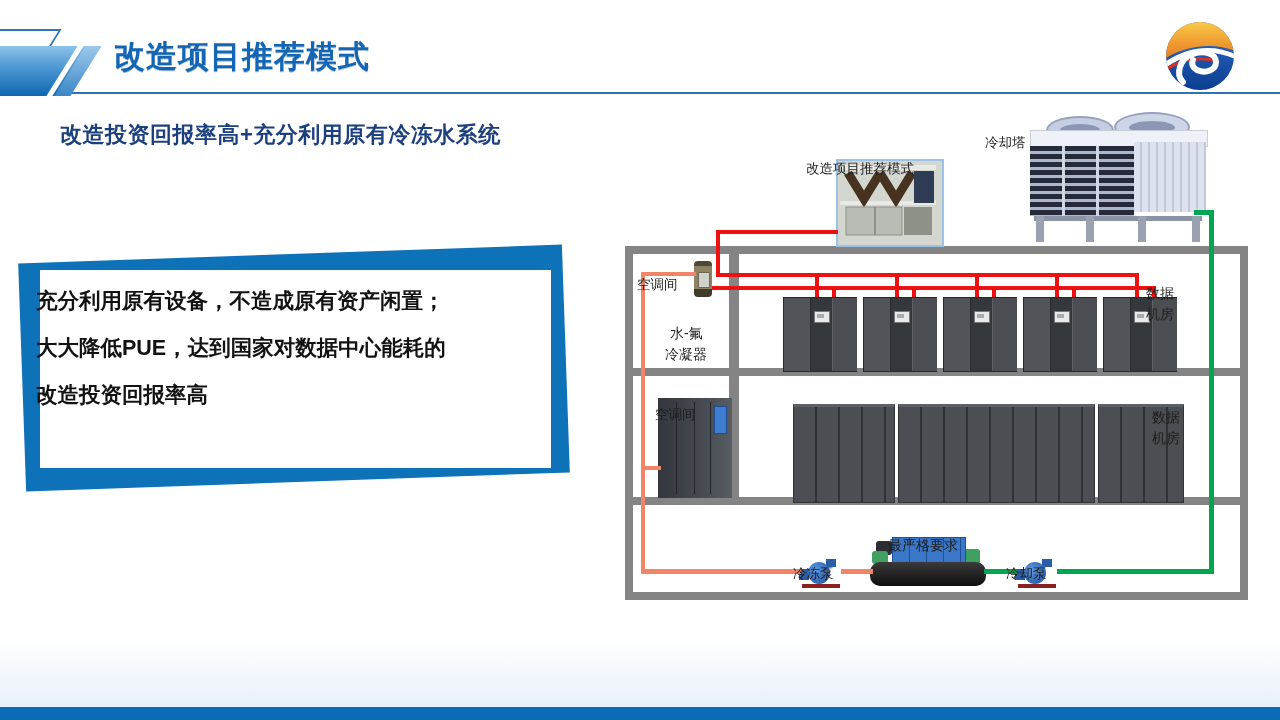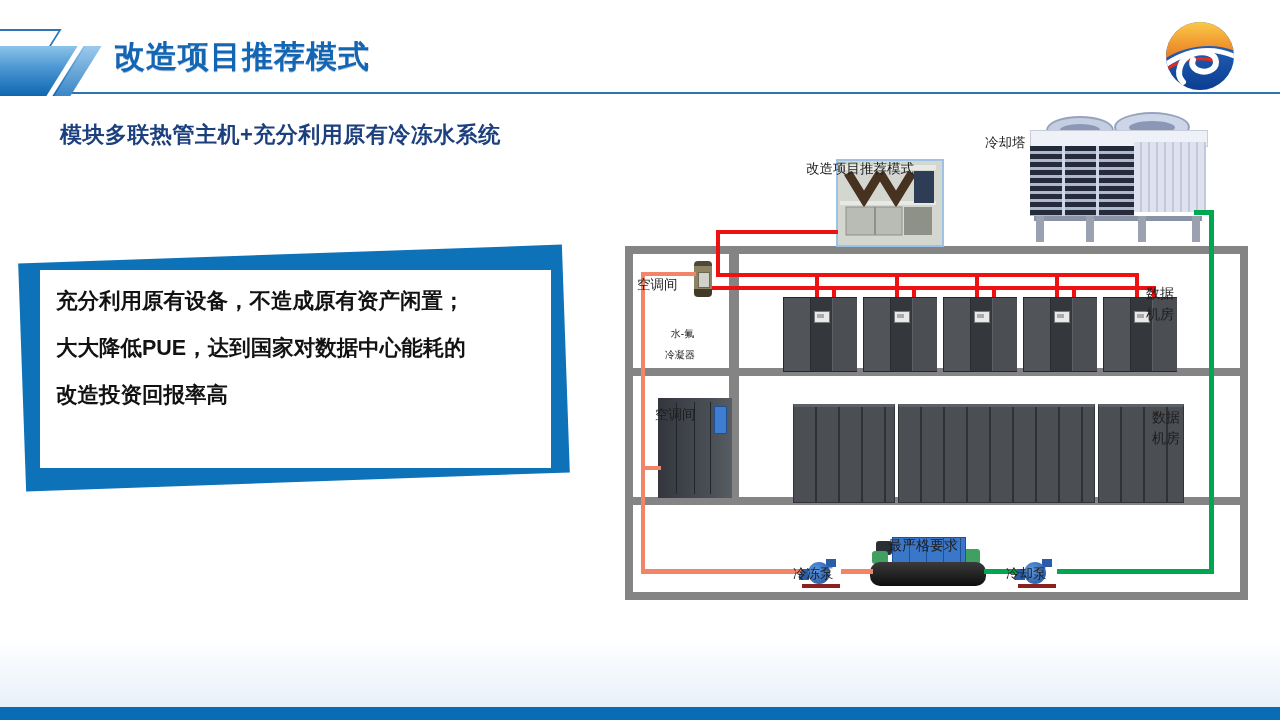--- a/index.html
+++ b/index.html
@@ -13,21 +13,21 @@
   .orn-outline{left:-22px;top:29px;width:70px;height:27px;border:2px solid #2e75b6;background:#fff;
                transform:skewX(-32deg);}
   .orn-fill{left:-28px;top:46px;width:100px;height:50px;background:linear-gradient(180deg,#8cc3e8,#4a95d2 45%,#0e68b0);
             transform:skewX(-32deg);}
   .orn-slash{left:62px;top:46px;width:6px;height:50px;background:#fff;transform:skewX(-32deg);}
   .orn-tail{left:70px;top:46px;width:16px;height:50px;background:linear-gradient(180deg,#9ccaec,#3b86c6);transform:skewX(-32deg);}
   .subtitle{left:60px;top:120px;font-size:22px;font-weight:bold;color:#1c3f7e;letter-spacing:.5px;}
   
   .hbox-blue{left:22px;top:254px;width:544px;height:228px;background:#0e72b9;transform:rotate(-2deg);}
   .hbox-white{left:40px;top:270px;width:511px;height:198px;background:#ffffff;}
-  .hbox-text{left:56px;top:278px;width:495px;font-size:21.5px;font-weight:bold;color:#121212;line-height:47px;}
+  .hbox-text{left:36px;top:278px;width:495px;font-size:21.5px;font-weight:bold;color:#121212;line-height:47px;}
   
   .wall{position:absolute;background:#848484;}
   
   .pr{position:absolute;background:#ee1111;}
   .po{position:absolute;background:#f28469;}
   .pg{position:absolute;background:#00a650;}
   
   .dlabel{position:absolute;font-size:13.5px;color:#1d1d1d;white-space:nowrap;font-family:"Liberation Sans","DejaVu Sans",sans-serif;margin-top:25px;}
   .dlabel2{line-height:21px;}
   
@@ -109,21 +109,21 @@
     </defs>
     <circle cx="37" cy="38" r="34" fill="url(#lgB)"></circle>
     <g clip-path="url(#cc)">
       <path d="M0,0 H74 V34 C55,24 22,26 0,42 Z" fill="url(#lgO)"></path>
       <path d="M2,44 C24,28 52,26 72,36 L72,41 C52,31 26,33 4,49 Z" fill="#ffffff"></path>
       <path d="M2,52 C20,40 40,38 56,44" fill="none" stroke="#d93025" stroke-width="3"></path>
     </g>
     <path d="M20,64 C16,60 15,55 17,49 C19,42 23,38 30,36 C42,32 53,36 53,44 C53,52 43,56 34,52 C30,50 28,46 30,42" fill="none" stroke="#ffffff" stroke-width="6" stroke-linecap="round"></path>
   </svg>
 
-  <div class="abs subtitle">模块多联热管主机+充分利用原有冷冻水系统</div>
+  <div class="abs subtitle">改造投资回报率高+充分利用原有冷冻水系统</div>
 
   <div class="abs hbox-blue"></div>
   <div class="abs hbox-white"></div>
   <div class="abs hbox-text">
     <div>充分利用原有设备，不造成原有资产闲置；</div>
     <div>大大降低PUE，达到国家对数据中心能耗的</div>
     <div>改造投资回报率高</div>
   </div>
 
   <div class="wall" style="left:625px;top:246px;width:623px;height:8px;"></div>
@@ -265,21 +265,21 @@
   <div class="po" style="left:841px;top:569px;width:32px;height:5px;"></div>
 
   <div class="pg" style="left:1194px;top:210px;width:20px;height:5px;"></div>
   <div class="pg" style="left:1209px;top:210px;width:5px;height:364px;"></div>
   <div class="pg" style="left:1057px;top:569px;width:155px;height:5px;"></div>
   <div class="pg" style="left:984px;top:569px;width:33px;height:5px;"></div>
 
   <div class="dlabel" style="left:985px;top:109px;">冷却塔</div>
   <div class="dlabel" style="left:806px;top:135px;">改造项目推荐模式</div>
   <div class="dlabel" style="left:637px;top:251px;">空调间</div>
-  <div class="dlabel dlabel2" style="left:670px;top:298px;font-size:10px;text-align:center;">
+  <div class="dlabel dlabel2" style="left:670px;top:298px;font-size:14px;">
     <div>水-氟</div>
     <div style="margin-left:-5px;">冷凝器</div>
   </div>
   <div class="dlabel dlabel2" style="left:1146px;top:258px;font-size:14px;">
     <div>数据</div>
     <div>机房</div>
   </div>
   <div class="dlabel" style="left:655px;top:381px;">空调间</div>
   <div class="dlabel dlabel2" style="left:1152px;top:382px;font-size:14px;">
     <div>数据</div>

